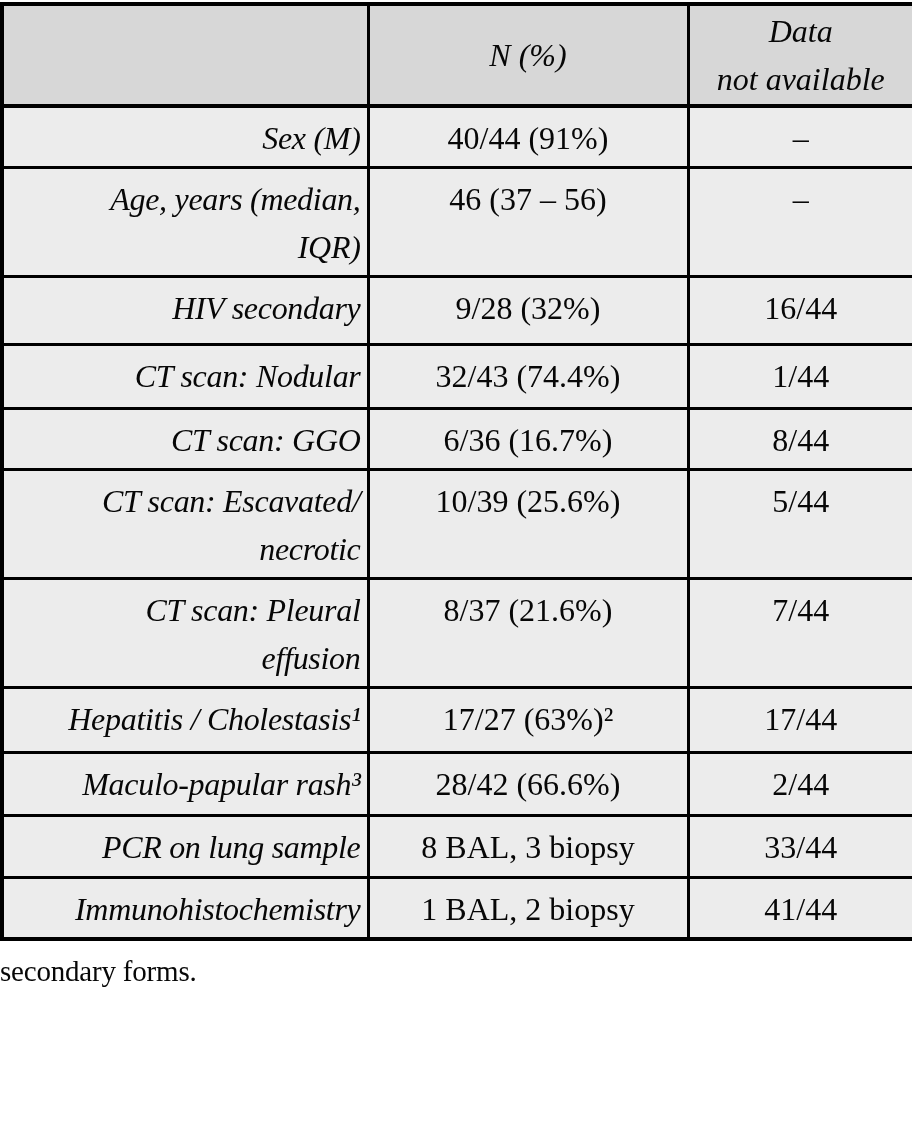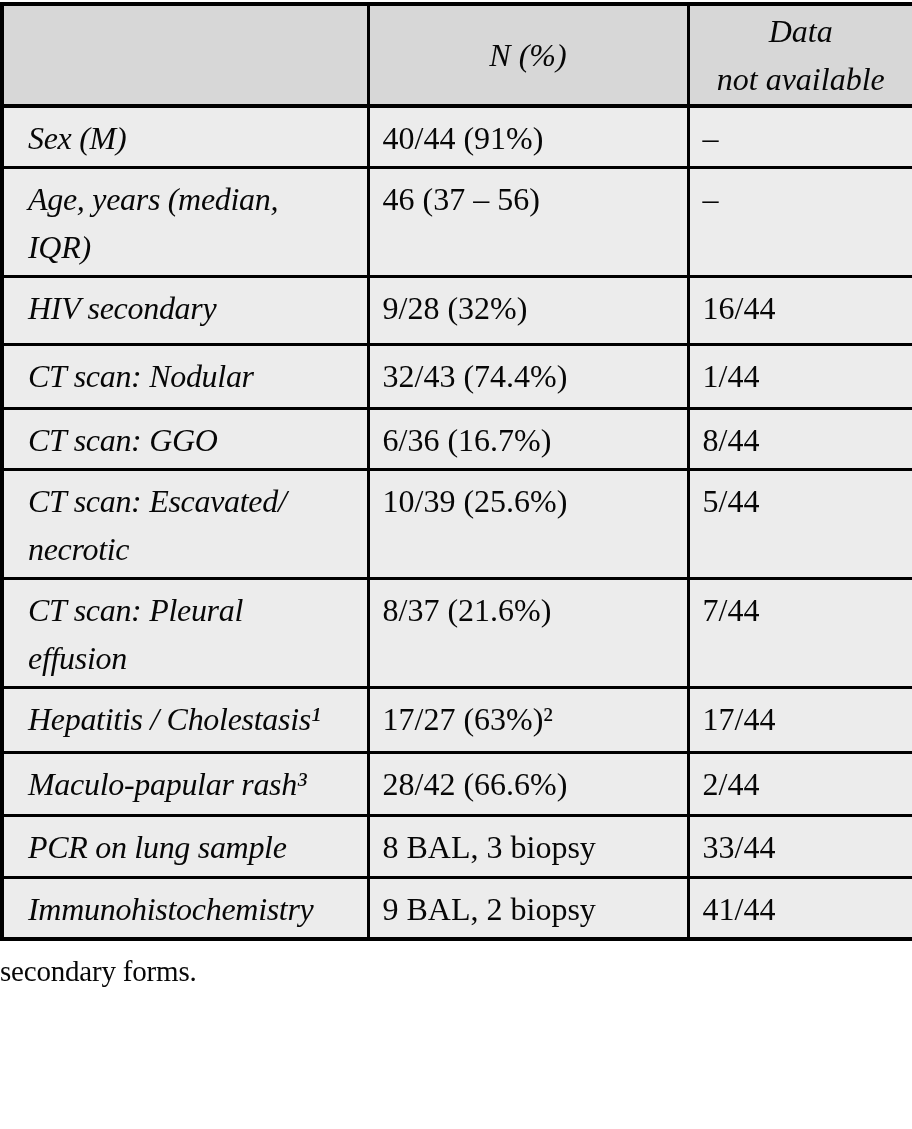--- a/index.html
+++ b/index.html
@@ -41,28 +41,29 @@
   }
   thead th:first-child { border-bottom-width: 4px; }
   thead th { border-bottom-width: 4px; }
   tbody td {
     background: #ececec;
     vertical-align: top;
     padding-top: 6px;
     padding-bottom: 4px;
   }
   td.label-cell {
-    text-align: left;
+    text-align: right;
     padding-left: 24px;
     padding-right: 6px;
     font-style: italic;
     letter-spacing: -0.3px;
   }
   td.value-cell, td.missing-cell {
-    padding-left: 13px;
+    text-align: center;
+    padding-left: 4px;
     padding-right: 4px;
   }
   tbody tr:nth-child(1)  { height: 60px; }
   tbody tr:nth-child(2)  { height: 101px; }
   tbody tr:nth-child(3)  { height: 68px; }
   tbody tr:nth-child(4)  { height: 64px; }
   tbody tr:nth-child(5)  { height: 58px; }
   tbody tr:nth-child(6)  { height: 105px; }
   tbody tr:nth-child(7)  { height: 99px; }
   tbody tr:nth-child(8)  { height: 65px; }
@@ -152,21 +153,21 @@
           <td class="value-cell">28/42 (66.6%)</td>
           <td class="missing-cell">2/44</td>
         </tr>
         <tr>
           <td class="label-cell">PCR on lung sample</td>
           <td class="value-cell">8 BAL, 3 biopsy</td>
           <td class="missing-cell">33/44</td>
         </tr>
         <tr>
           <td class="label-cell">Immunohistochemistry</td>
-          <td class="value-cell">9 BAL, 2 biopsy</td>
+          <td class="value-cell">1 BAL, 2 biopsy</td>
           <td class="missing-cell">41/44</td>
         </tr>
       </tbody>
   </table>
 
   <div class="notes">
       <div class="note-line">secondary forms.</div>
     </div>
 
 </div>

